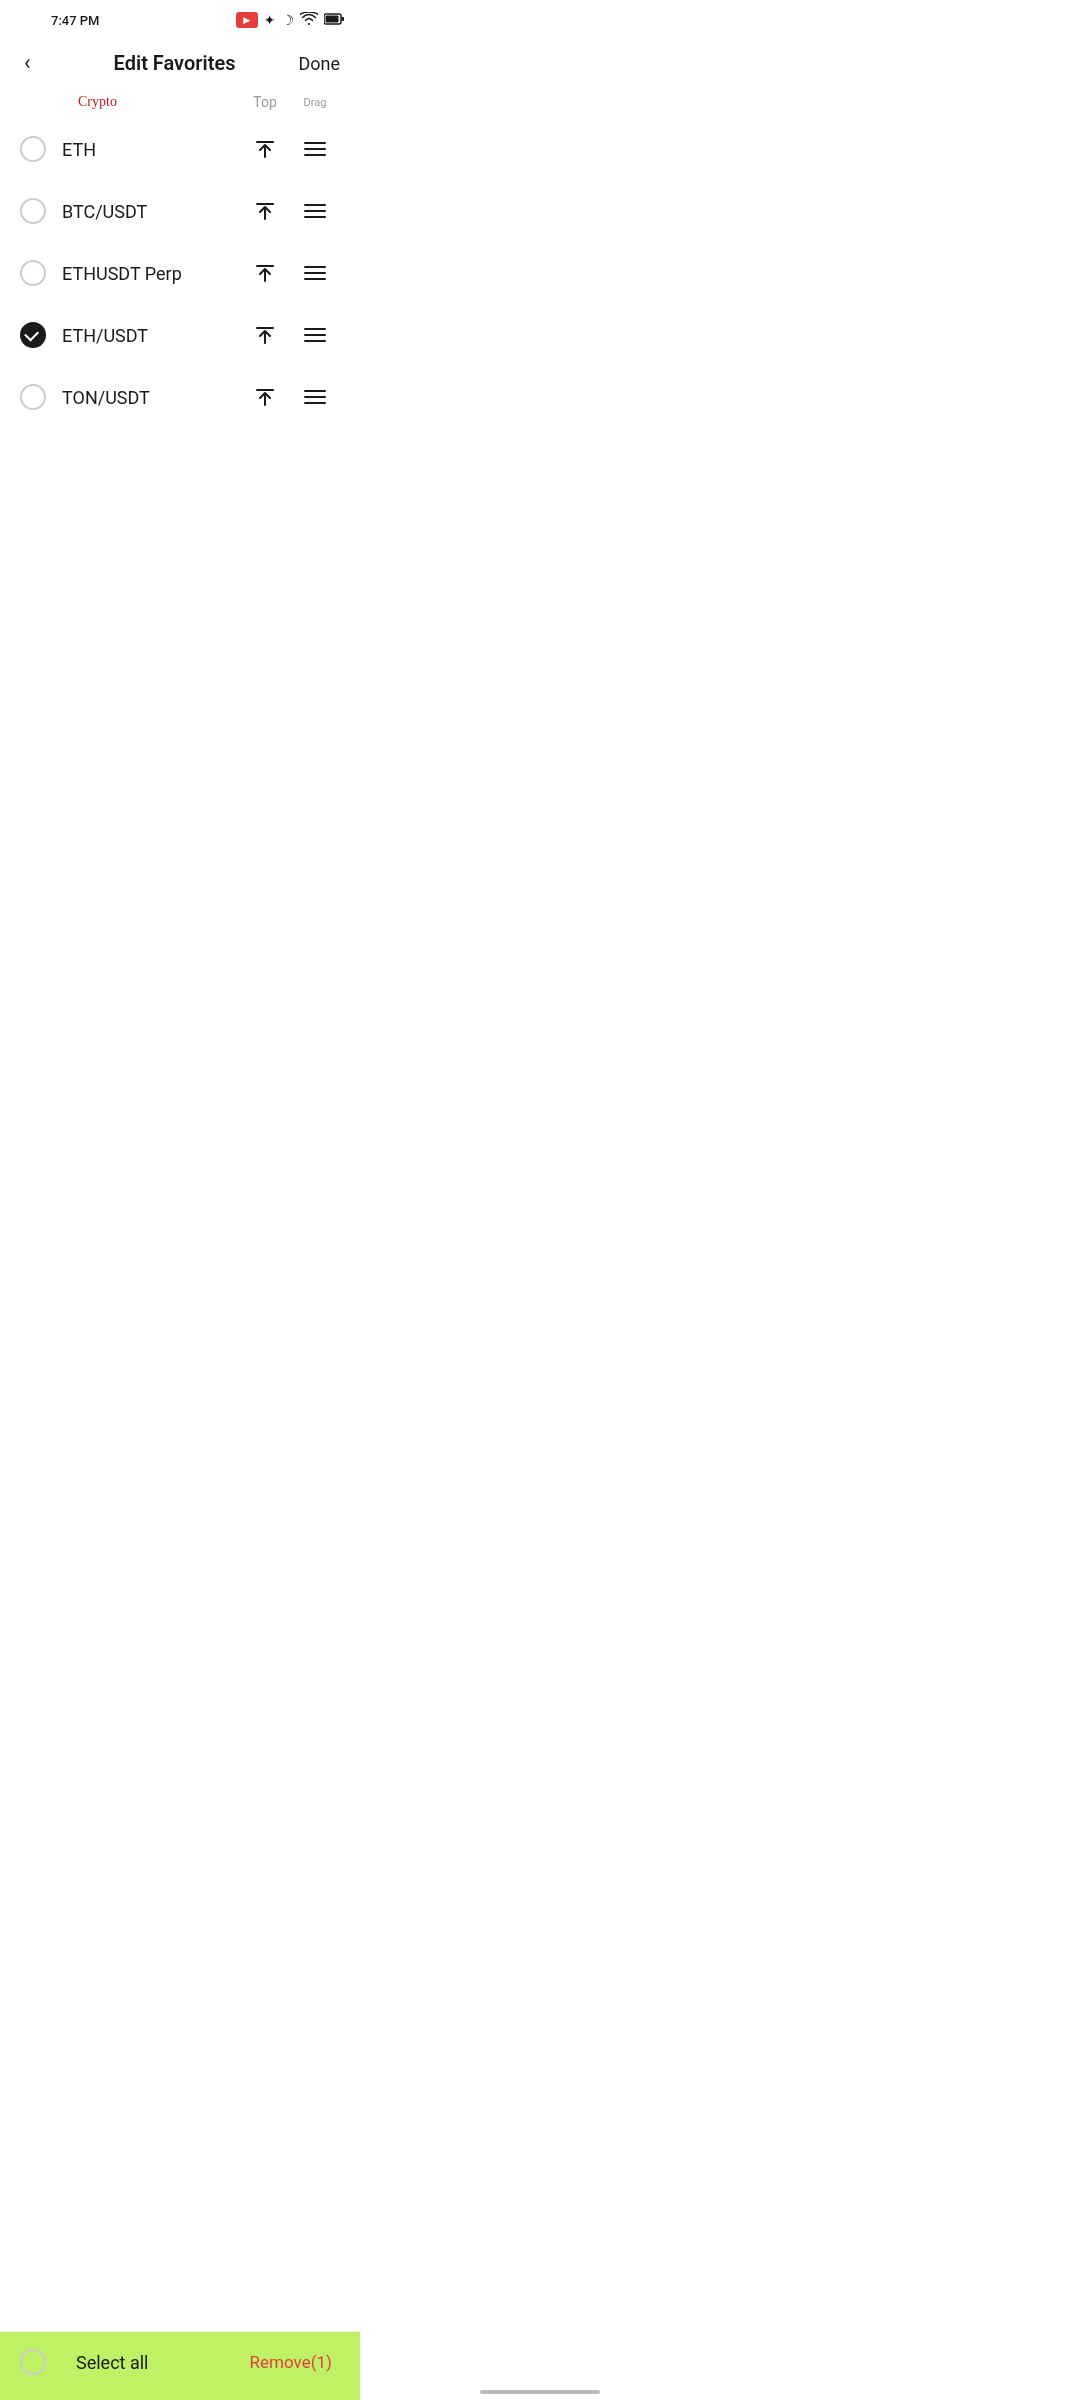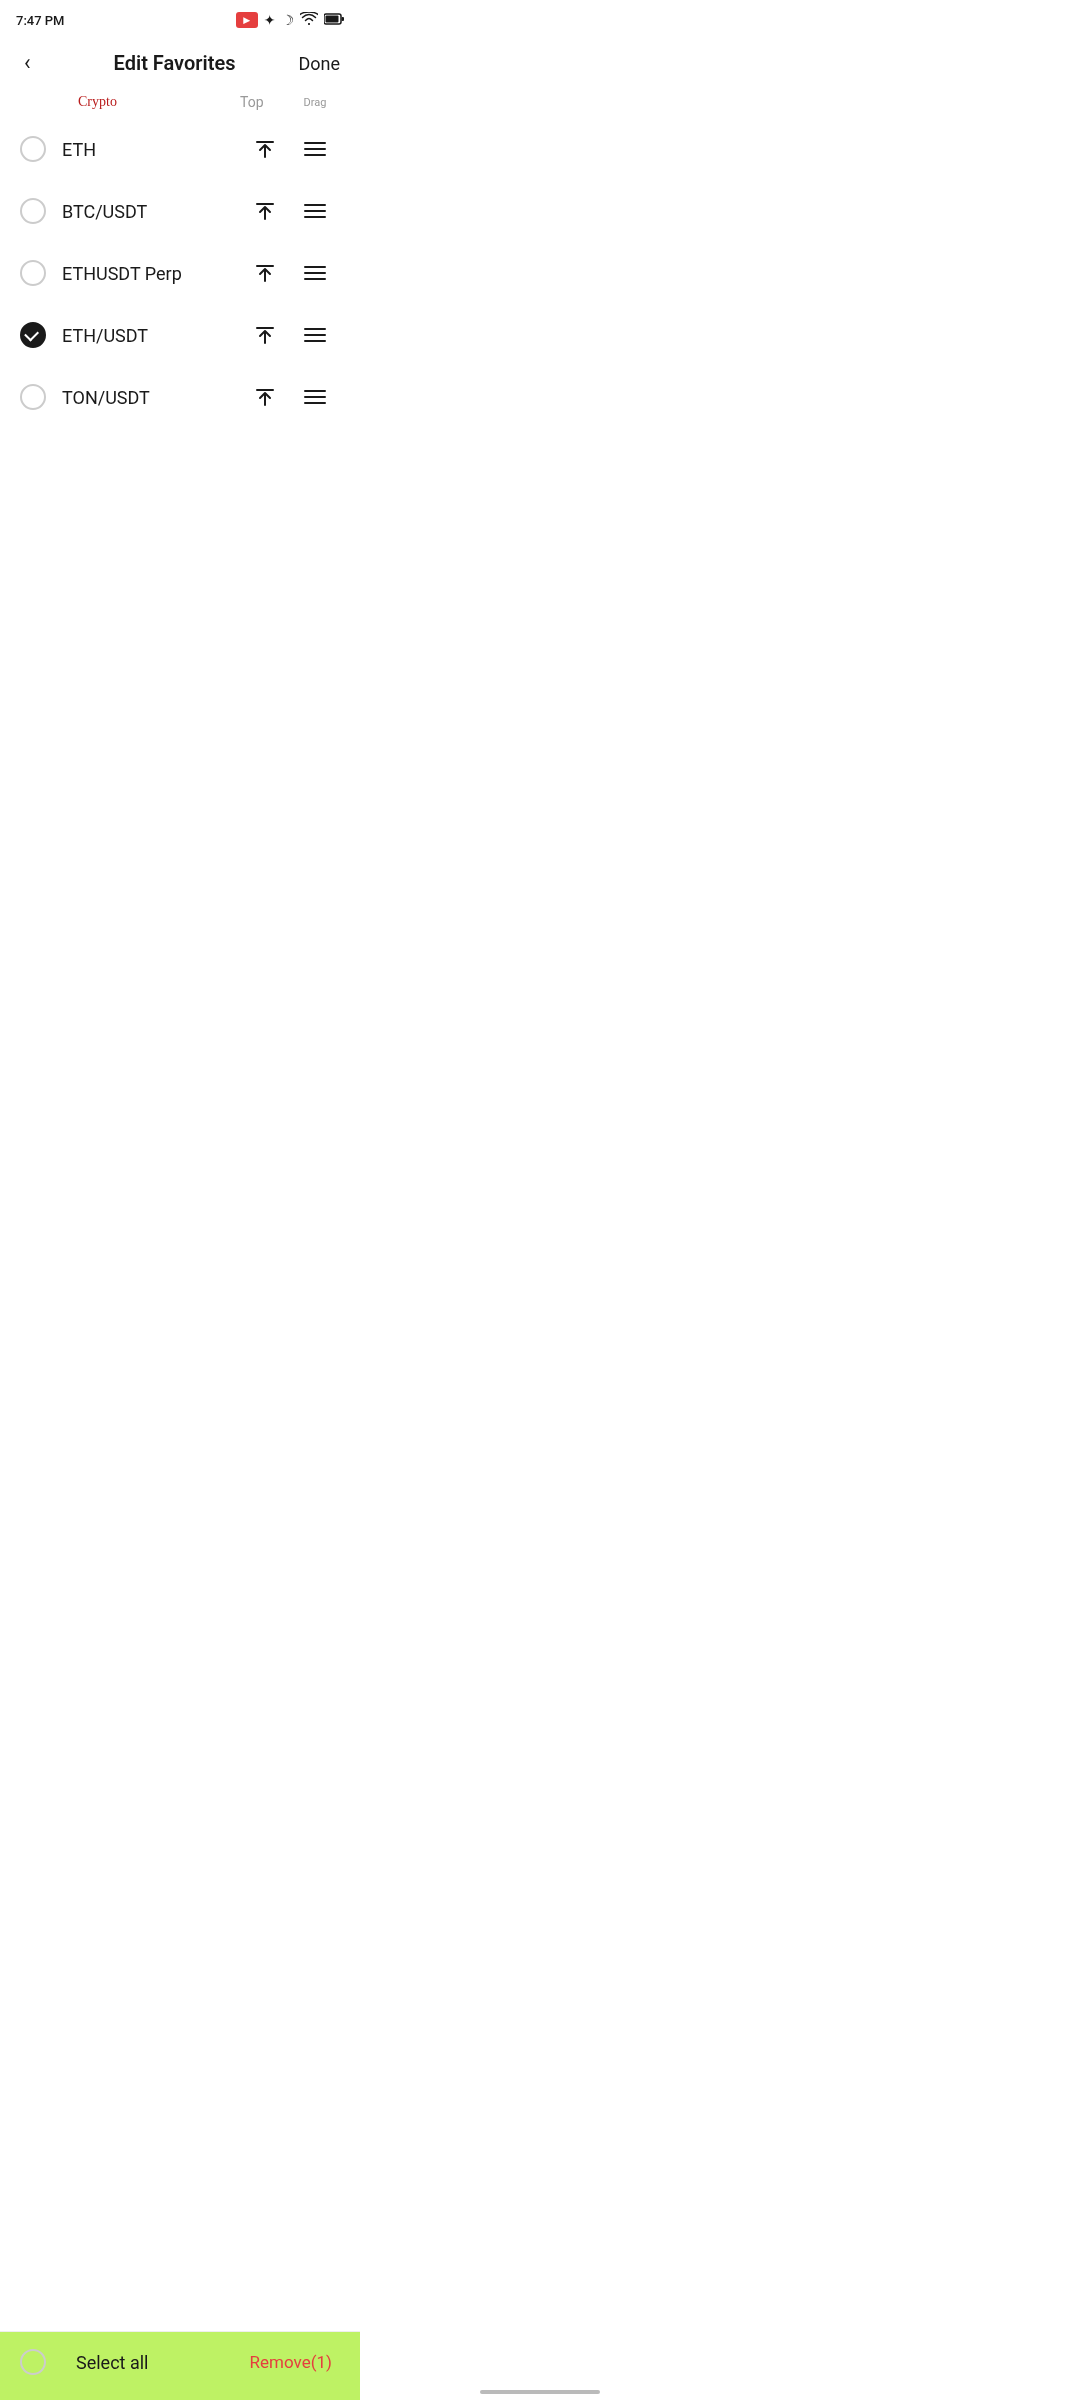--- a/index.html
+++ b/index.html
@@ -19,20 +19,21 @@
       overflow-x: hidden;
     }
 
     
     .status-bar {
       display: flex;
       justify-content: space-between;
       align-items: center;
       padding: 8px 16px 4px;
       height: 36px;
+      margin-left: 35px;
     }
 
     .status-time {
       font-size: 13px;
       font-weight: 500;
       color: #1a1a1a;
     }
 
     .status-icons {
       display: flex;
@@ -96,20 +97,21 @@
 
     .col-crypto {
       flex: 1;
       font-size: 14px;
       color: #b91c1c;
       font-family: Liberation Serif, serif;
     }
 
     .col-top {
       width: 50px;
+      text-align: center;
       font-size: 14px;
       color: #999;
     }
 
     .col-drag {
       width: 50px;
       text-align: center;
       font-size: 11px;
       color: #999;
     }

